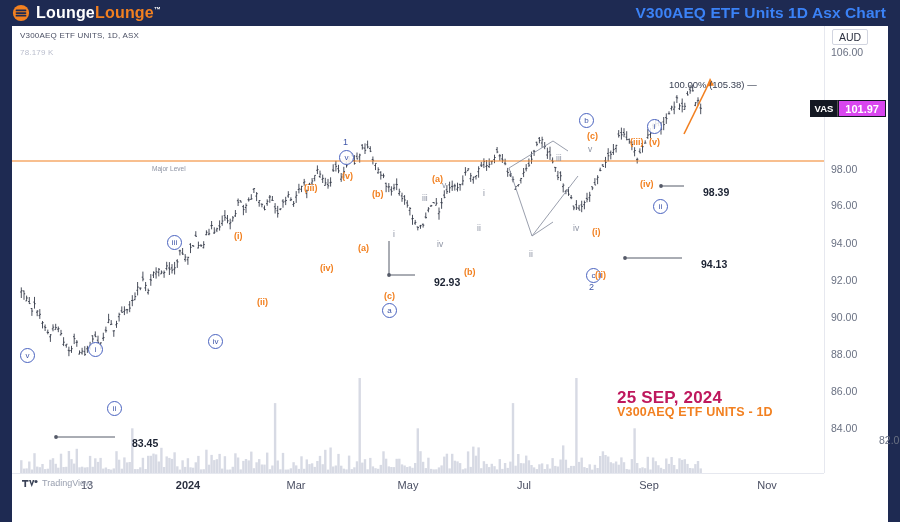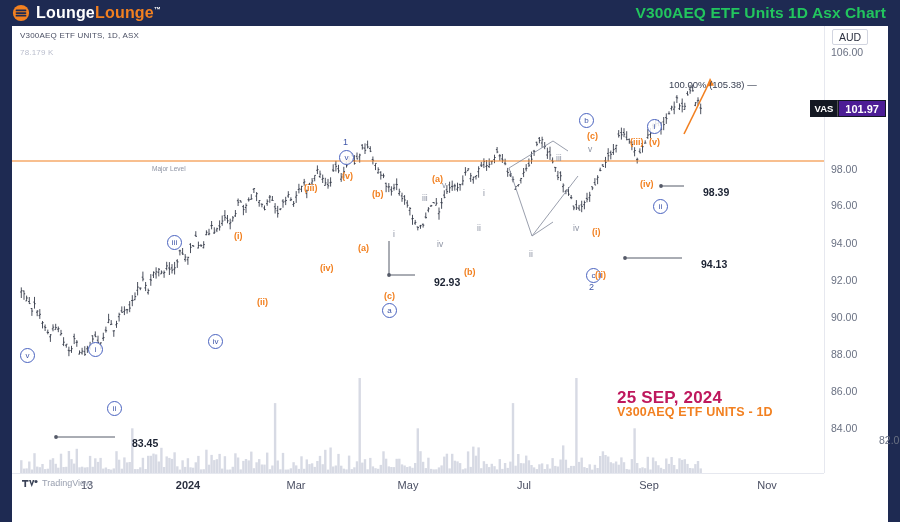--- a/index.html
+++ b/index.html
@@ -17,21 +17,21 @@
     background: #1e2a52;
     display: flex; align-items: center; justify-content: space-between;
   }
   .brand { display: flex; align-items: center; padding-left: 12px; gap: 6px; }
   .brand-mark { width: 18px; height: 18px; display: block; }
   .brand-text { font-size: 16px; font-weight: bold; letter-spacing: .2px; line-height: 1; }
   .brand-text .t1 { color: #ffffff; }
   .brand-text .t2 { color: #f28020; }
   .brand-tm { color: #ffffff; font-size: 7px; vertical-align: super; }
   .hdr-title {
-    color: #22c55e; font-size: 15.5px; font-weight: bold;
+    color: #3b82f6; font-size: 15.5px; font-weight: bold;
     padding-right: 14px; letter-spacing: .1px;
   }
 
   
   .panel {
     position: absolute; left: 12px; top: 26px;
     width: 876px; height: 512px; background: #ffffff;
   }
   .legend-sym {
     position: absolute; left: 8px; top: 5px;
@@ -66,21 +66,21 @@
   .last-badge {
     position: absolute; right: 2px; top: 74px;
     display: flex; align-items: stretch; height: 17px;
   }
   .last-badge .lb-tick {
     background: #131722; color: #fff; font-size: 9.5px; font-weight: bold;
     padding: 0 4px; display: flex; align-items: center;
     border: 1px solid #131722; border-right: 1px solid #555;
   }
   .last-badge .lb-px {
-    background: #4c1d95; color: #fff; font-size: 11px; font-weight: bold;
+    background: #d946ef; color: #fff; font-size: 11px; font-weight: bold;
     padding: 0 6px; display: flex; align-items: center;
     border: 1px solid #131722;
   }
 
   
   .time-axis {
     position: absolute; left: 0; top: 447px; width: 812px; height: 25px;
     border-top: 1px solid #e6e8ef; background: #ffffff;
   }
   .time-tick {

